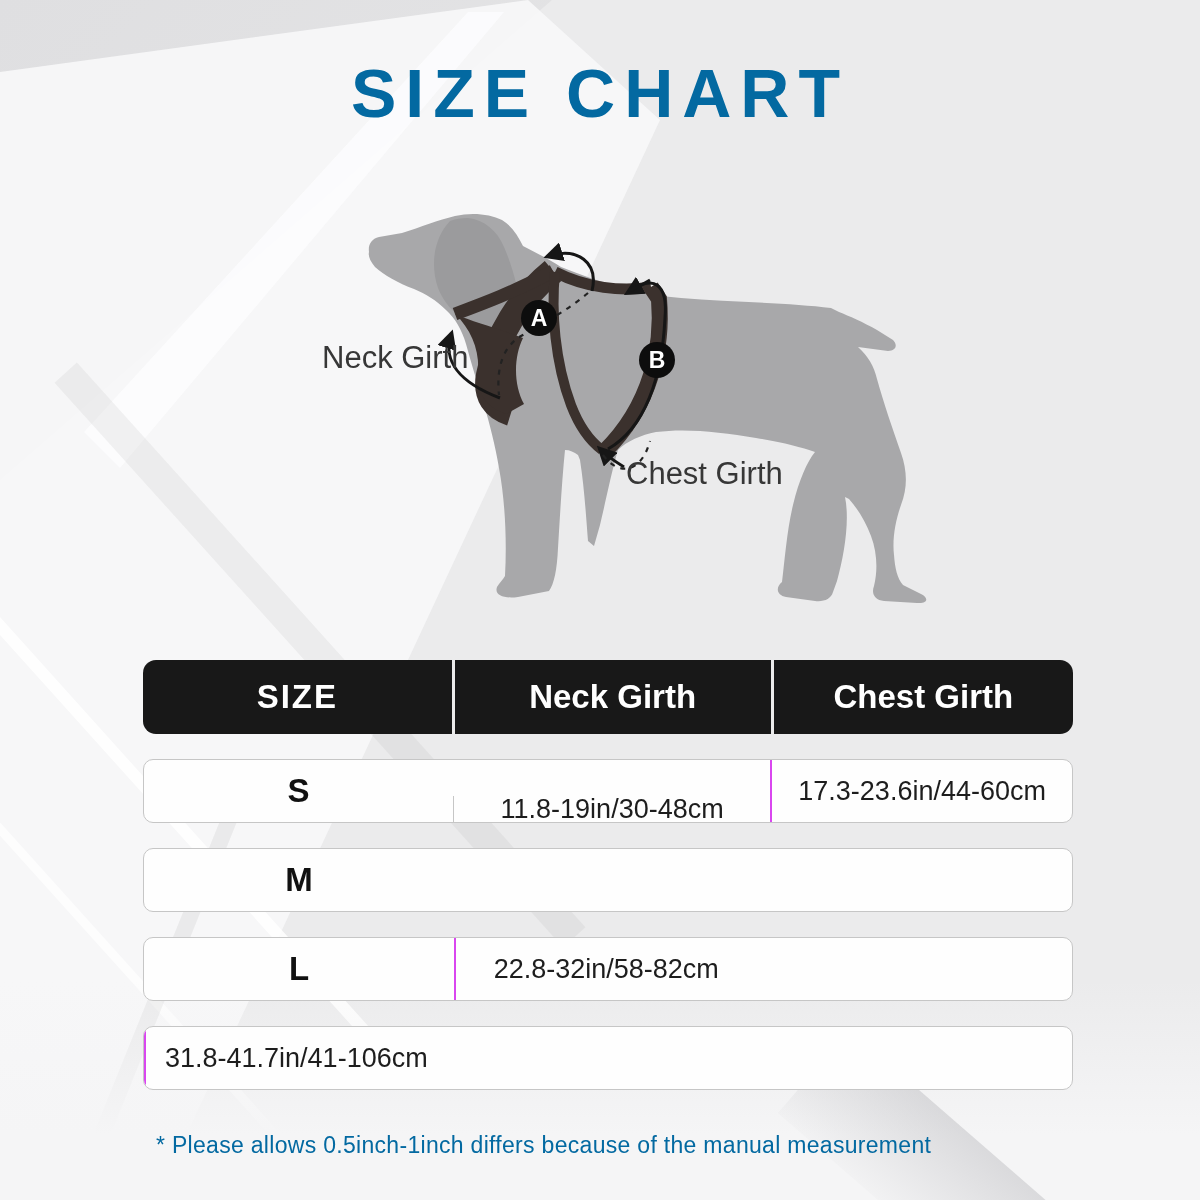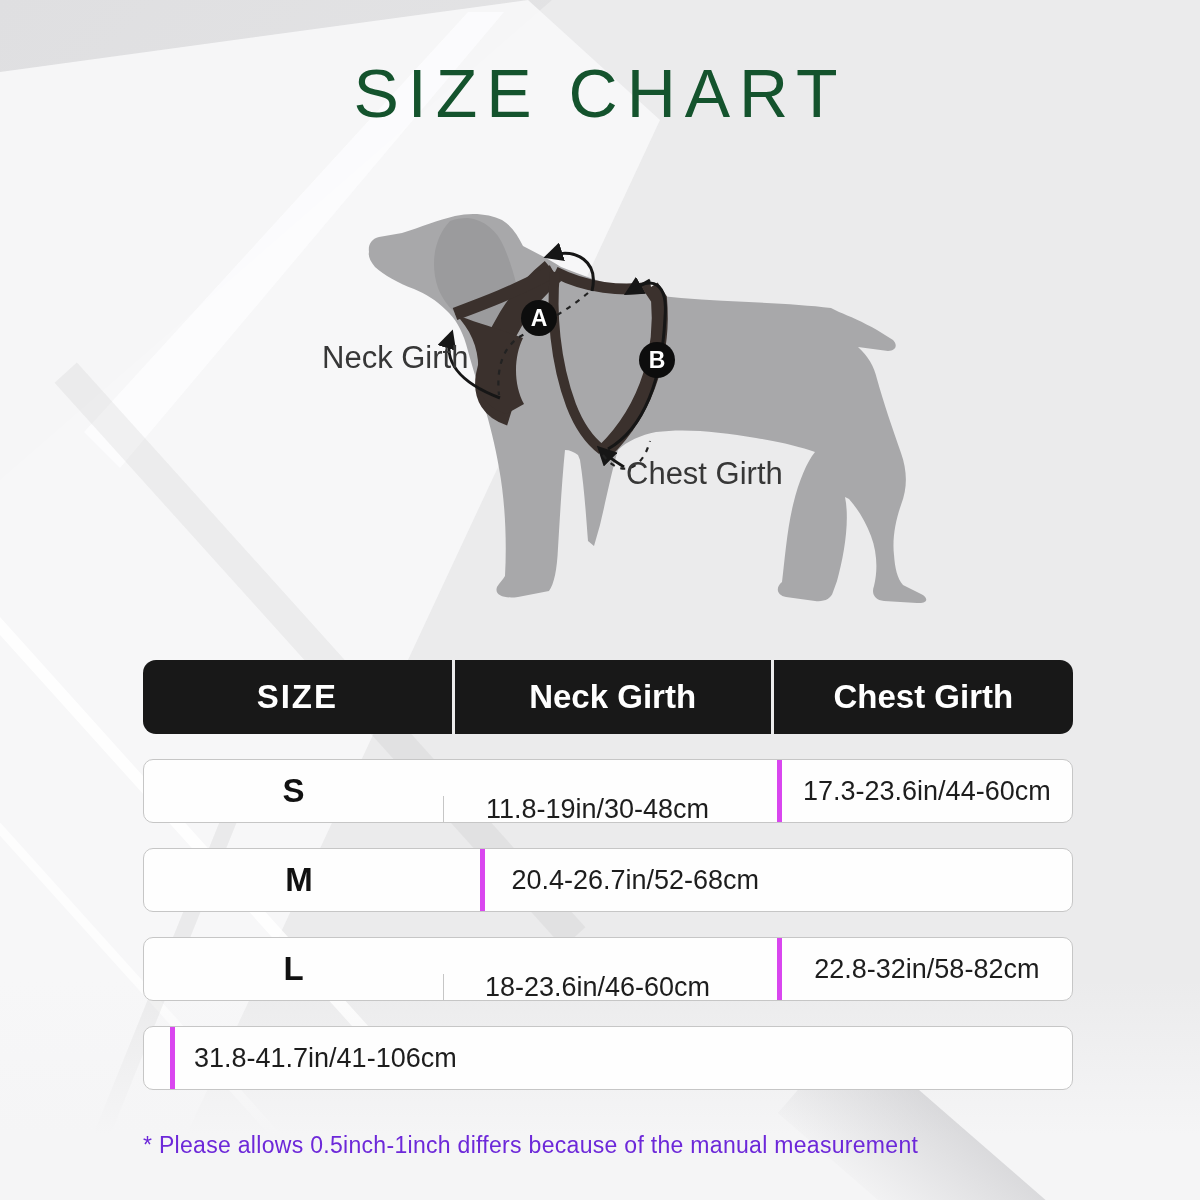--- a/index.html
+++ b/index.html
@@ -47,21 +47,21 @@
     background:linear-gradient(180deg,rgba(246,246,247,0),#f5f5f6 70%);
   }
   .wedge-br{
     position:absolute;left:850px;top:1030px;width:640px;height:110px;
     background:linear-gradient(180deg,rgba(185,185,189,.45),rgba(185,185,189,.05));
     transform:rotate(41deg);transform-origin:left top;
   }
   
   .title{
     position:absolute;top:54px;left:0;width:1200px;
-    text-align:center;font-size:68px;font-weight:400;color:#14532d;
+    text-align:center;font-size:68px;font-weight:700;color:#0369a1;
     letter-spacing:9px;
   }
   
   .diagram-svg{position:absolute;inset:0;}
   .diagram-label{
     position:absolute;font-size:31px;color:#373737;font-weight:500;
     white-space:nowrap;
   }
   .label-neck{left:322px;top:340px;}
   .label-chest{left:626px;top:456px;}
@@ -79,24 +79,24 @@
     display:flex;height:62px;background:#fefefe;border:1px solid #c6c6c6;
     border-radius:10px;margin-top:25px;overflow:hidden;
   }
   .trow:first-of-type{margin-top:22px;}
   .td{
     display:flex;align-items:center;justify-content:center;
     font-size:27px;color:#1d1d1d;
   }
   .td.size-cell{width:33.4%;font-size:33px;font-weight:700;color:#111;}
   .td.neck-cell{width:34.2%;border-left:1px solid #c6c6c6;margin-top:36px;}
-  .td.chest-cell{width:32.4%;border-left:5px solid #d946ef;margin-left:26px;}
+  .td.chest-cell{width:32.4%;border-left:2px solid #d946ef;}
   
   .footnote{
-    position:absolute;left:143px;top:1132px;font-size:23px;color:#6d28d9;
+    position:absolute;left:156px;top:1132px;font-size:23px;color:#0369a1;
     letter-spacing:.3px;
   }
 </style>
 </head>
 <body>
 
 <div>
 
   <div class="bg-layer">
     <div class="wedge-tl-dark"></div>
@@ -226,25 +226,23 @@
       <div class="th">Chest Girth</div>
     </div>
 
     <div class="trow">
       <div class="td size-cell">S</div>
       <div class="td neck-cell">11.8-19in/30-48cm</div>
       <div class="td chest-cell">17.3-23.6in/44-60cm</div>
     </div>
     <div class="trow">
       <div class="td size-cell">M</div>
-      <div class="td chest-cell">20.4-26.7in/52-68cm</div>
     </div>
     <div class="trow">
       <div class="td size-cell">L</div>
-      <div class="td neck-cell">18-23.6in/46-60cm</div>
       <div class="td chest-cell">22.8-32in/58-82cm</div>
     </div>
     <div class="trow">
       <div class="td chest-cell">31.8-41.7in/41-106cm</div>
     </div>
   </div>
 
   <div class="footnote">* Please allows 0.5inch-1inch differs because of the  manual measurement</div>
 </div>
 

